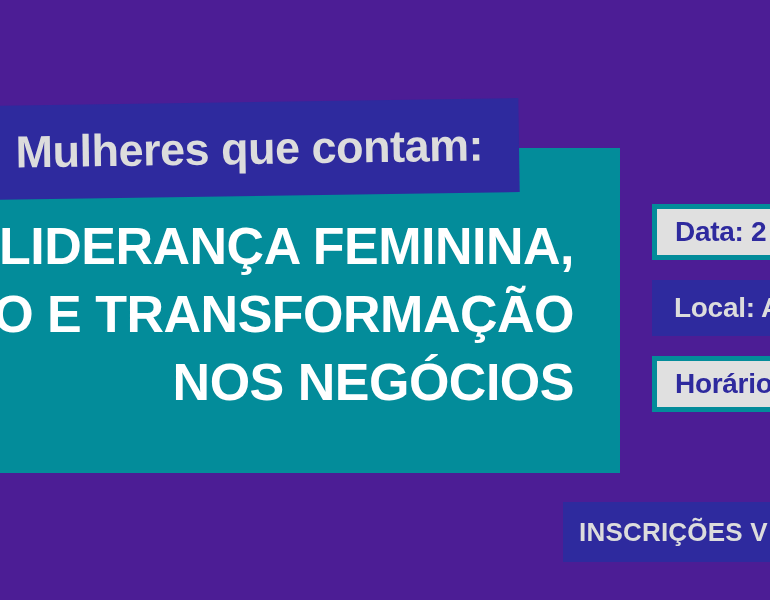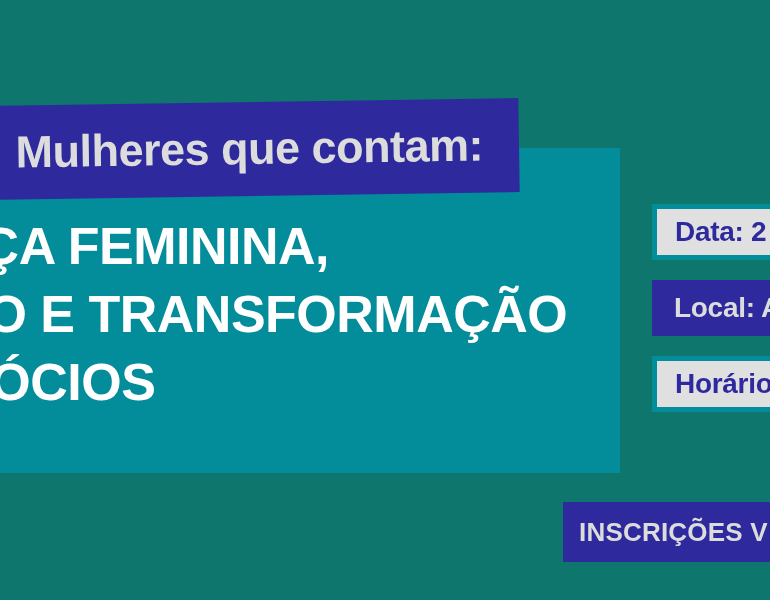--- a/index.html
+++ b/index.html
@@ -11,22 +11,23 @@
     width: 770px;
     height: 600px;
     background: #e0e0e0;
     font-family: "Liberation Sans", sans-serif;
     overflow: hidden;
   }
   #poster {
     position: relative;
     width: 770px;
     height: 600px;
-    background: #0f766e;
+    background: #4c1d95;
     overflow: hidden;
+    text-align: right;
   }
 
   
   .teal-block {
     position: absolute;
     left: -260px;
     top: 148px;
     width: 880px;
     height: 325px;
     background: #038c9a;

